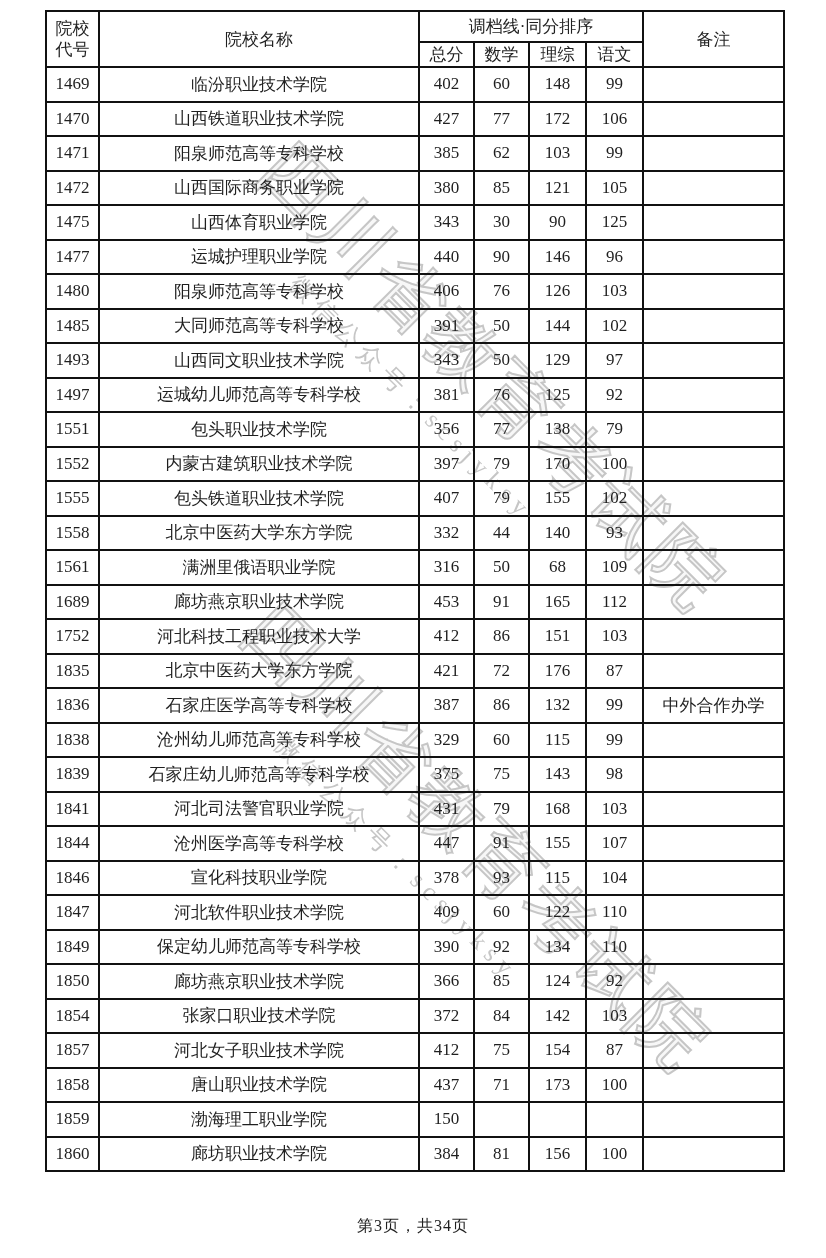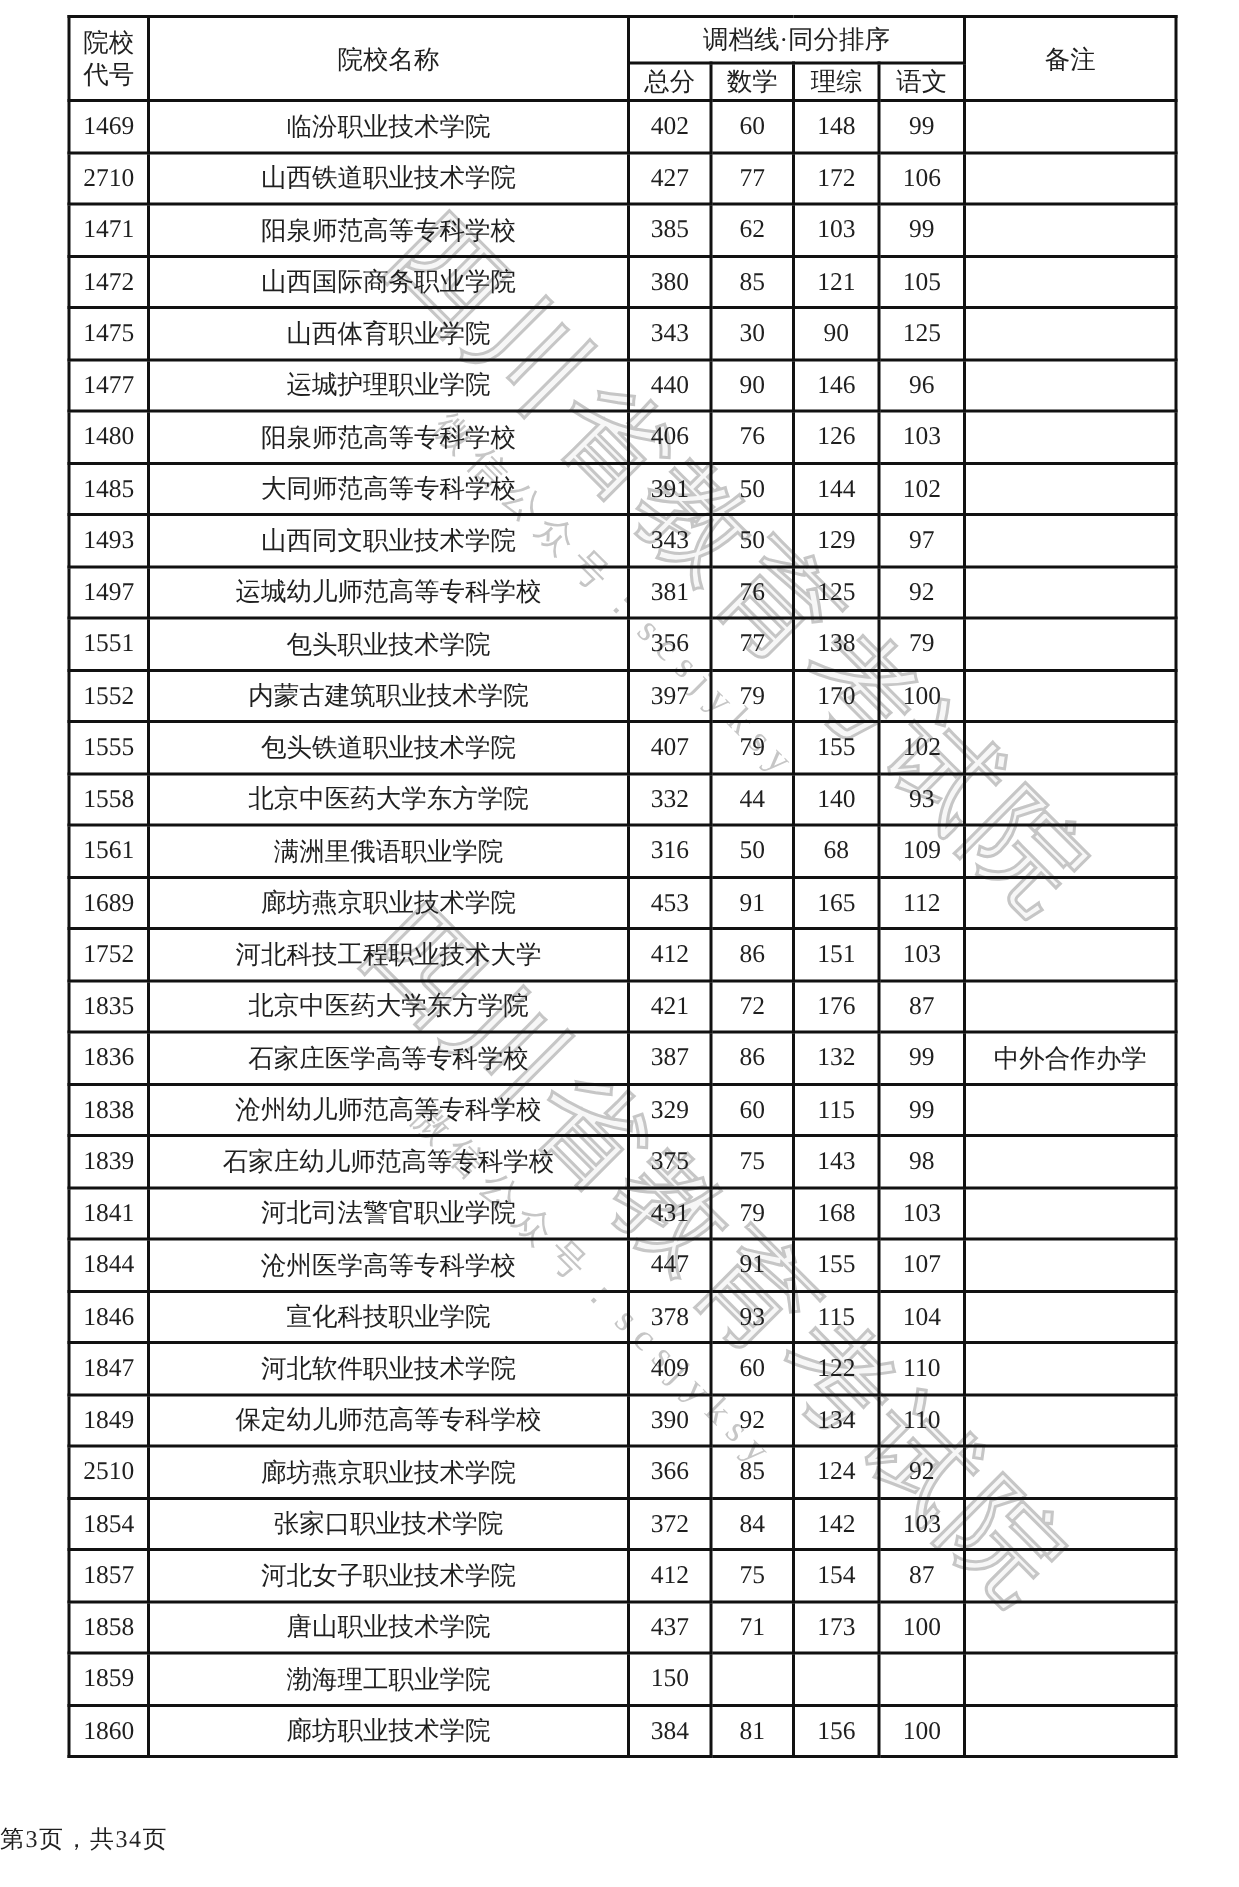--- a/index.html
+++ b/index.html
@@ -67,21 +67,21 @@
   .col-total{width:55px;}
   .col-math{width:55px;}
   .col-sci{width:57px;}
   .col-chn{width:57px;}
   .col-remark{width:141px;}
   .two-line span{display:block;line-height:1.25;}
   
   .footer{
     position:absolute;
     left:0;top:1216px;width:826px;
-    text-align:left;
+    text-align:center;
     font-size:16px;
     letter-spacing:1px;
     z-index:2;
   }
   .corner-wm{
     position:absolute;
     right:2px;top:1226px;
     font-family:"Liberation Sans","DejaVu Sans",sans-serif;
     font-weight:bold;
     font-size:28px;
@@ -135,21 +135,21 @@
         <tr class="data-row">
       <td>1469</td>
       <td>临汾职业技术学院</td>
       <td>402</td>
       <td>60</td>
       <td>148</td>
       <td>99</td>
       <td></td>
     </tr>
         <tr class="data-row">
-      <td>2710</td>
+      <td>1470</td>
       <td>山西铁道职业技术学院</td>
       <td>427</td>
       <td>77</td>
       <td>172</td>
       <td>106</td>
       <td></td>
     </tr>
         <tr class="data-row">
       <td>1471</td>
       <td>阳泉师范高等专科学校</td>
@@ -360,21 +360,21 @@
         <tr class="data-row">
       <td>1849</td>
       <td>保定幼儿师范高等专科学校</td>
       <td>390</td>
       <td>92</td>
       <td>134</td>
       <td>110</td>
       <td></td>
     </tr>
         <tr class="data-row">
-      <td>2510</td>
+      <td>1850</td>
       <td>廊坊燕京职业技术学院</td>
       <td>366</td>
       <td>85</td>
       <td>124</td>
       <td>92</td>
       <td></td>
     </tr>
         <tr class="data-row">
       <td>1854</td>
       <td>张家口职业技术学院</td>

